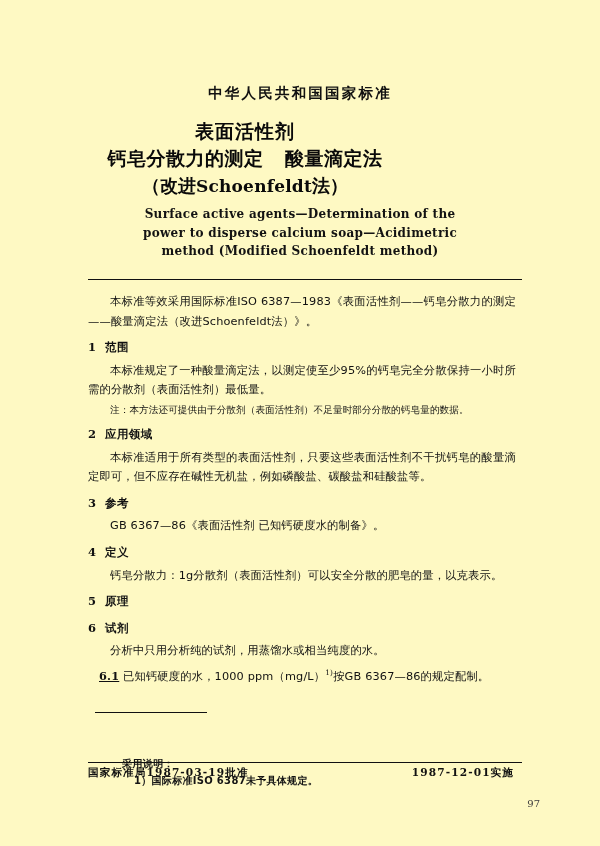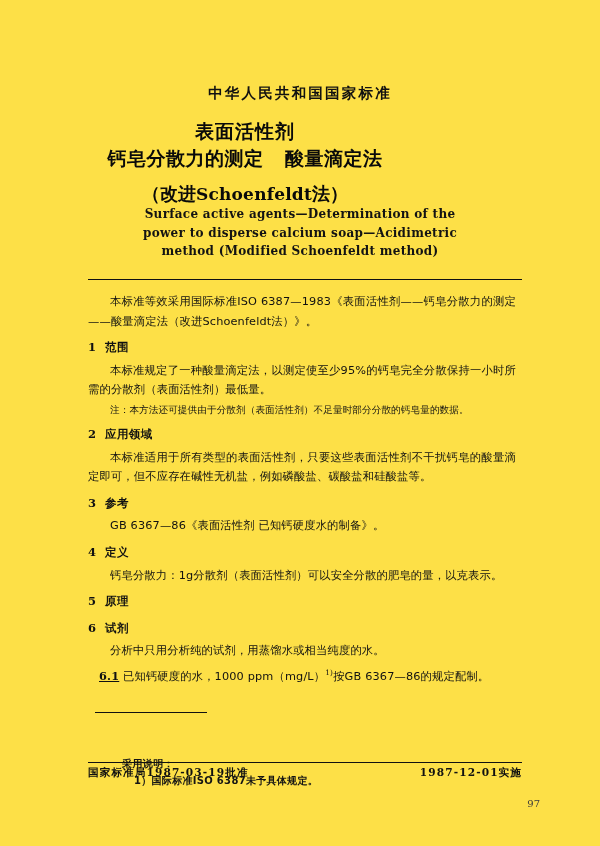--- a/index.html
+++ b/index.html
@@ -13,21 +13,21 @@
     height: 846px;
     position: relative;
     font-family: "DejaVu Sans", "Liberation Sans", sans-serif;
     color: #0a0a0a;
     overflow: hidden;
   }
 
   .page {
     position: absolute;
     inset: 0;
-    background: #fde047;
+    background: #fef9c3;
   }
 
   
   .national-header {
     position: absolute;
     top: 84px;
     left: 0;
     right: 0;
     text-align: center;
     font-size: 14.5px;
@@ -60,21 +60,20 @@
     font-size: 19px;
     font-weight: bold;
     letter-spacing: 0.5px;
     line-height: 28px;
     white-space: pre;
   }
   .title-line3 {
     font-size: 18px;
     font-weight: bold;
     line-height: 28px;
-    margin-top: 8px;
   }
   .title-line3 .latin {
     font-family: "DejaVu Serif", "Liberation Serif", serif;
     font-weight: bold;
     font-size: 17px;
   }
 
   .code-block {
     position: absolute;
     right: -18px;
@@ -213,21 +212,21 @@
     text-indent: 32px;
     letter-spacing: 0.3px;
     font-weight: bold;
   }
 
   
   .footer {
     position: absolute;
     top: 766px;
     left: 88px;
-    right: 78px;
+    right: 86px;
     display: flex;
     justify-content: space-between;
     align-items: baseline;
     font-size: 10.6px;
     font-weight: bold;
     letter-spacing: 0.6px;
     color: #111;
   }
   .footer .date {
     font-family: "DejaVu Serif", "Liberation Serif", serif;

